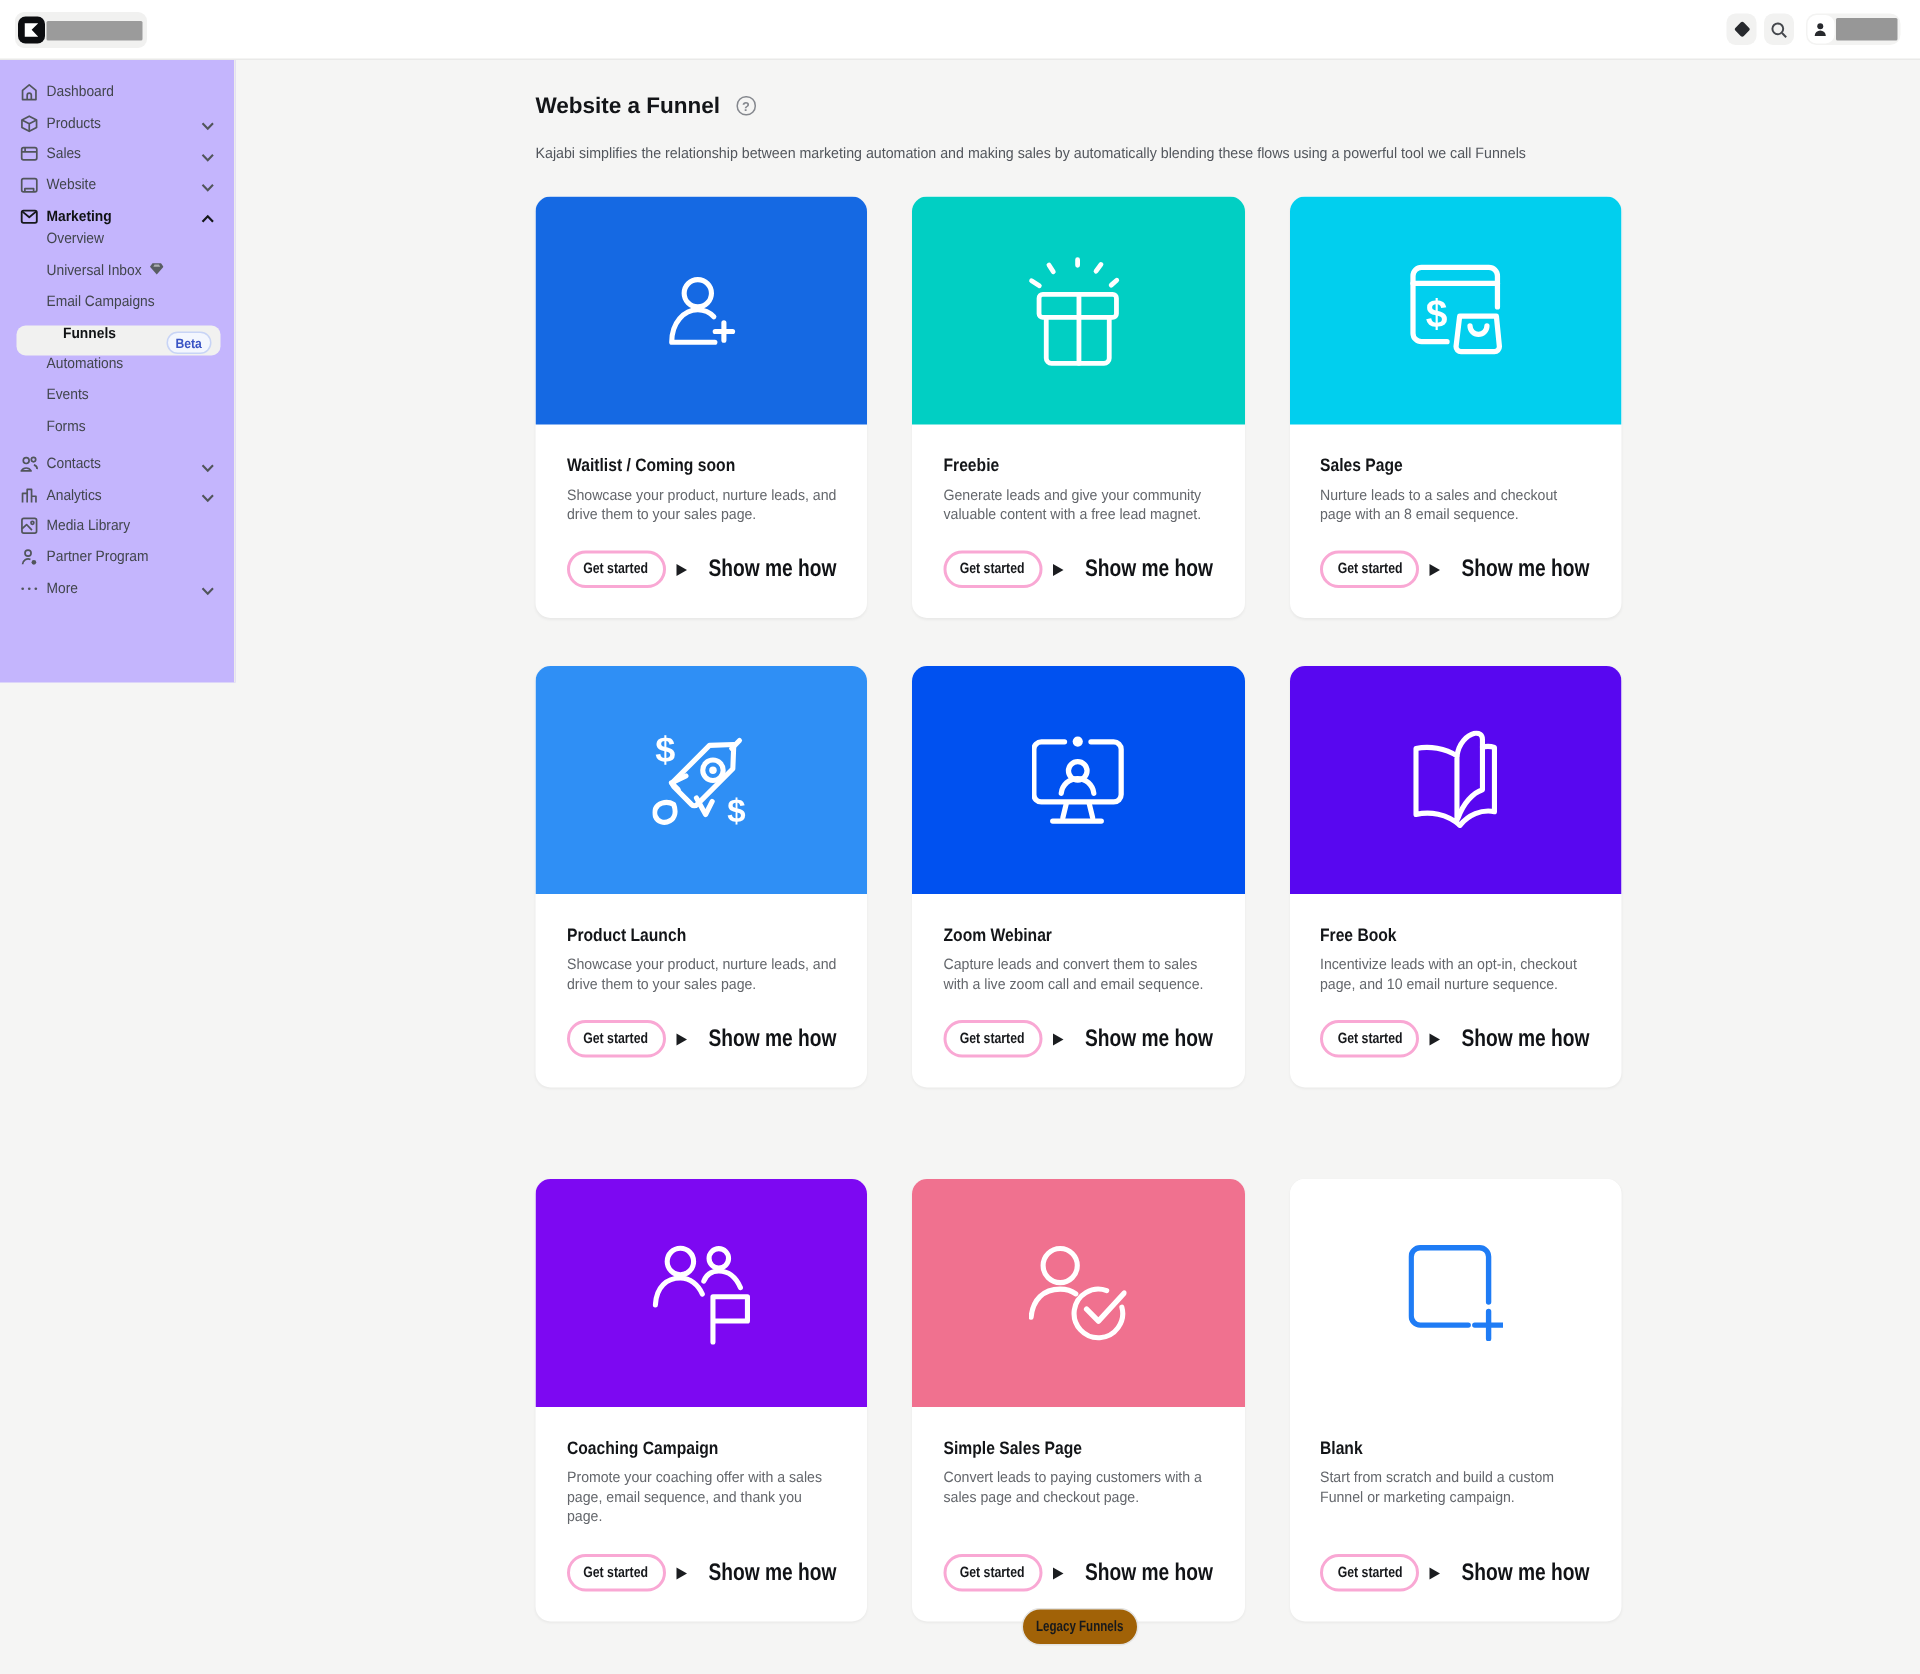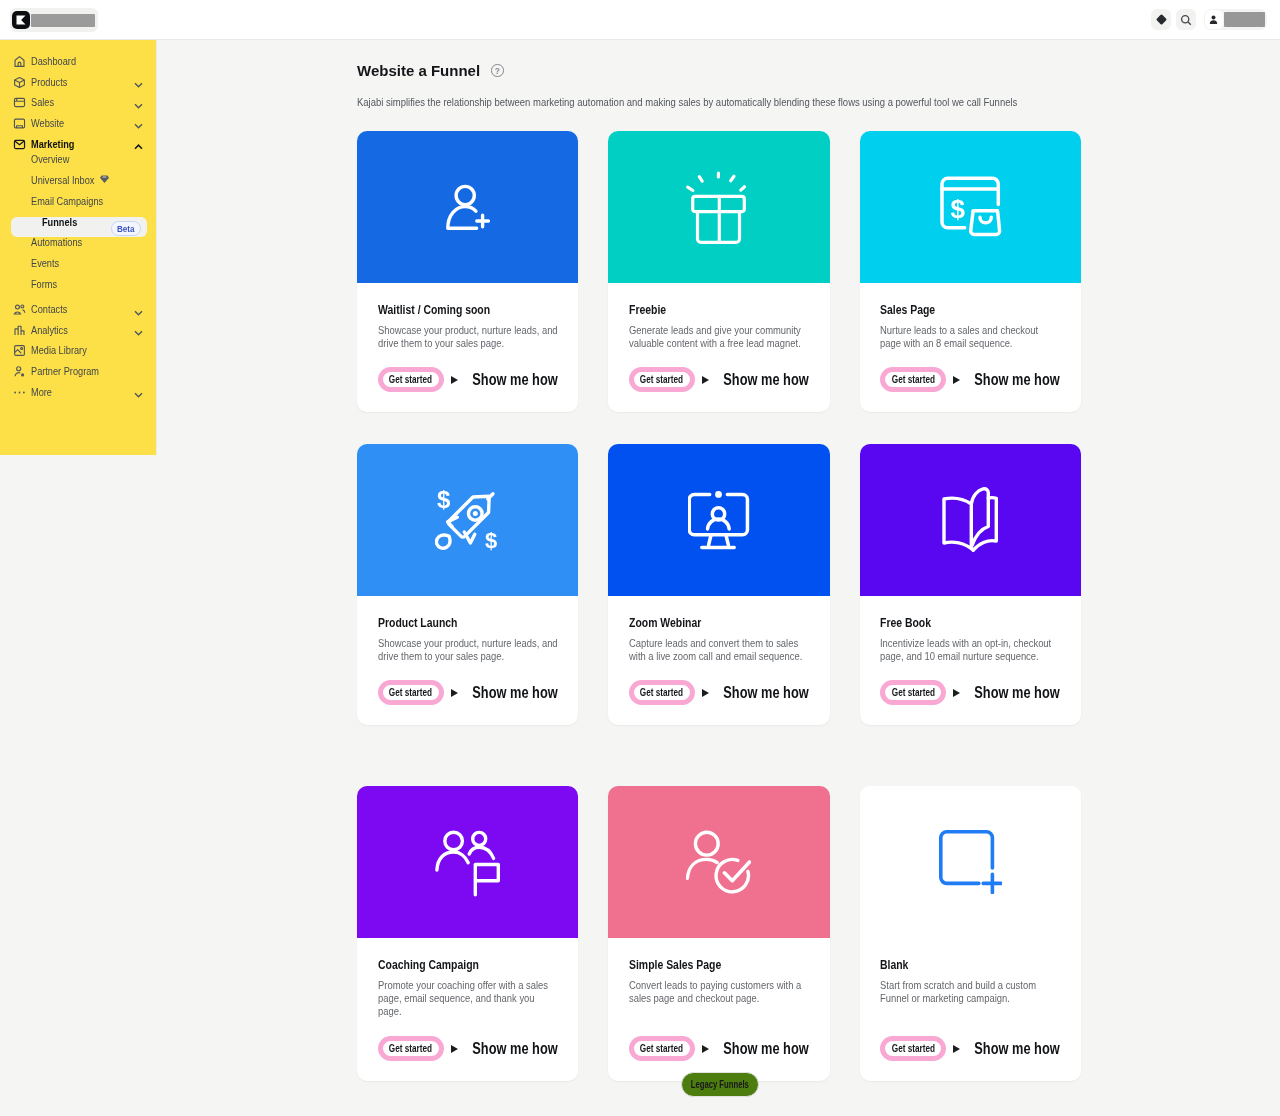--- a/index.html
+++ b/index.html
@@ -11,21 +11,21 @@
 .logochip { position:absolute; left:10px; top:8px; height:24px; width:88px; background:#f1f1f0; border-radius:6px; display:flex; align-items:center; }
 .klogo { width:18px; height:18px; margin-left:2px; background:#0c0d10; border-radius:5px; position:relative; }
 .graybar { width:64px; height:13px; background:#9b9b9b; border-radius:1px; margin-left:1px; }
 .tb-right { position:absolute; right:13px; top:9px; display:flex; align-items:center; gap:5px; }
 .tb-btn { width:20px; height:21px; background:#f2f2f1; border-radius:6px; display:flex; align-items:center; justify-content:center; }
 .acct { height:21px; width:63px; border-radius:7px; background:#f3f3f2; display:flex; align-items:center; margin-left:3px; }
 .acct .persona { width:17.5px; height:19px; margin-left:1px; background:#fff; border-radius:6px; display:flex; align-items:center; justify-content:center; }
 .acct .graypart { width:41px; height:14.6px; background:#979797; margin-left:1px; border-radius:1px; }
 
 
-.sidebar { position:absolute; top:40px; left:0; width:157px; height:415px; background:#fde047; border-right:1px solid #ececeb; padding-top:11px; z-index:4; }
+.sidebar { position:absolute; top:40px; left:0; width:157px; height:415px; background:#c4b5fd; border-right:1px solid #ececeb; padding-top:11px; z-index:4; }
 .nav-item { height:20.7px; display:flex; align-items:center; padding:0 10px 0 13px; color:#41454c; font-size:10px; position:relative; white-space:nowrap; }
 .nav-item .nicon { width:13px; height:13px; margin-right:5px; display:flex; align-items:center; justify-content:center; flex:none; }
 .nav-item .chev { position:absolute; right:13px; top:50%; margin-top:-3px; }
 .nav-item.bold { font-weight:bold; color:#101214; }
 .nav-sub { height:20.7px; display:flex; align-items:flex-start; padding-left:31px; color:#41454c; font-size:10px; white-space:nowrap; }
 .nav-sub.active { background:#f1f1f0; border-radius:6px; margin:0 9px 0 11px; font-weight:bold; color:#101214; }
 .t { display:inline-block; transform:scaleX(.92); transform-origin:0 50%; }
 .beta { margin-left:2px; font-size:9px; font-weight:bold; color:#3a54c4; background:#f3f6fe; border:1px solid #c8d4f6; border-radius:8px; padding:0 4.5px; height:15px; display:inline-flex; align-items:center;margin-top:46px; }
 .beta i { font-style:normal; display:inline-block; transform:scaleX(.9); }
 .dia { margin-left:0; margin-right:0; display:inline-flex; }
@@ -40,27 +40,27 @@
 .row { position:absolute; left:0; width:724px; display:flex; gap:30px; }
 .row1 { top:91px; height:281px; }
 .row2 { top:404px; height:281px; }
 .row3 { top:746px; height:295px; }
 .card { flex:1; background:#fff; border-radius:10px; overflow:hidden; display:flex; flex-direction:column; box-shadow:0 1px 2px rgba(20,20,20,0.05); }
 .cimg { height:152px; display:flex; align-items:center; justify-content:center; flex:none; }
 .cbody { flex:1; padding:20px 21px 20px 20.5px; display:flex; flex-direction:column; }
 .cbody h3 { font-size:12px; color:#131518; white-space:nowrap; transform:scaleX(.87); transform-origin:0 50%; }
 .cbody p { margin-top:7px; font-size:10px; line-height:13.1px; color:#63666b; white-space:nowrap; transform:scaleX(.942); transform-origin:0 0; }
 .cfoot { margin-top:auto; display:flex; align-items:center; justify-content:space-between; height:25px; }
-.getstarted { width:66px; height:25px; border:5px solid #f9a8d4; border-radius:12.5px; background:#fff; font-size:10px; font-weight:bold; color:#17191c; display:flex; align-items:center; justify-content:center; font-family:"Liberation Sans", sans-serif; }
+.getstarted { width:66px; height:25px; border:2px solid #f9a8d4; border-radius:12.5px; background:#fff; font-size:10px; font-weight:bold; color:#17191c; display:flex; align-items:center; justify-content:center; font-family:"Liberation Sans", sans-serif; }
 .getstarted i { font-style:normal; display:inline-block; transform:scaleX(.82); }
 .showme { display:flex; align-items:center; font-size:16px; font-weight:bold; color:#111316; }
 .play { width:0; height:0; border-left:7px solid #1b1d20; border-top:4.7px solid transparent; border-bottom:4.7px solid transparent; margin-right:-7px; }
 .showme i { font-style:normal; display:inline-block; transform:scaleX(.8); transform-origin:100% 50%; white-space:nowrap; }
 
-.legacy { position:absolute; left:681px; top:1072px; width:78px; height:25px; background:#4d7c0f; border:1px solid #e3e3e2; border-radius:13px; font-size:10px; font-weight:bold; color:#17191c; display:flex; align-items:center; justify-content:center; }
+.legacy { position:absolute; left:681px; top:1072px; width:78px; height:25px; background:#a16207; border:1px solid #e3e3e2; border-radius:13px; font-size:10px; font-weight:bold; color:#17191c; display:flex; align-items:center; justify-content:center; }
 .legacy i { font-style:normal; display:inline-block; transform:scaleX(.77); white-space:nowrap; }
 
 
 .c-waitlist { background:#1569e3; }
 .c-freebie { background:#01cfc3; }
 .c-sales { background:#01cfee; }
 .c-launch { background:#2f8ff5; }
 .c-zoom { background:#0051f0; }
 .c-book { background:#5807f0; }
 .c-coach { background:#7d08f2; }

